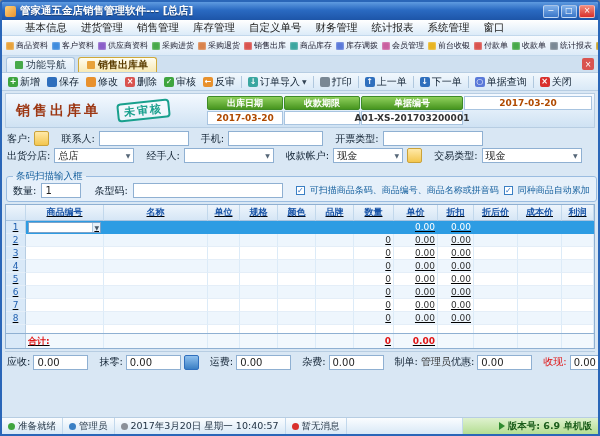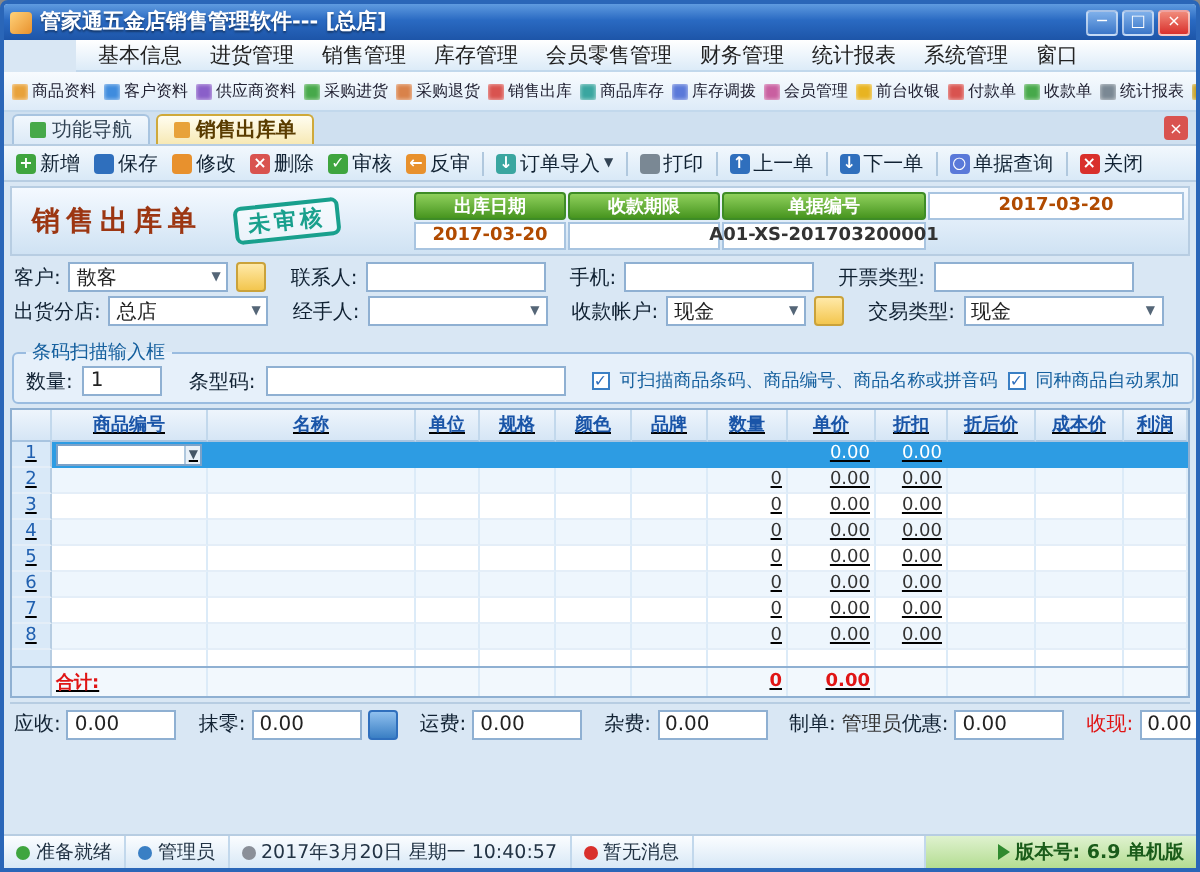--- a/index.html
+++ b/index.html
@@ -9,21 +9,21 @@
 
   
   .titlebar{flex:0 0 18px;background:linear-gradient(#5f9be0,#2a6ac2 45%,#1d55a8);display:flex;align-items:center;padding:0 3px;gap:4px;}
   .title-ico{width:11px;height:11px;background:linear-gradient(135deg,#ffd27a,#e8912d);border-radius:2px;flex:0 0 11px;}
   .title-txt{color:#fff;font-size:10.5px;font-weight:bold;text-shadow:0 1px 1px rgba(0,0,0,.4);flex:1;white-space:nowrap;overflow:hidden;}
   .win-btns{display:flex;gap:2px;}
   .win-btn{width:16px;height:13px;border-radius:2px;border:1px solid rgba(255,255,255,.55);display:flex;align-items:center;justify-content:center;color:#fff;font-size:8px;line-height:1;background:linear-gradient(#7fb0ea,#3a76c8);}
   .win-btn.close{background:linear-gradient(#f08a7a,#d9302c);}
 
   
-  .menubar{flex:0 0 16px;background:linear-gradient(#ffffff,#dcebf8);display:flex;align-items:flex-end;padding:0 4px;border-bottom:1px solid #c2d8ec;margin-left:36px;}
+  .menubar{flex:0 0 16px;background:linear-gradient(#ffffff,#dcebf8);display:flex;align-items:flex-end;padding:0 16px;border-bottom:1px solid #c2d8ec;}
   .menu-item{font-size:10.5px;padding:0 7px;color:#222;white-space:nowrap;}
 
   
   .toolbar{flex:0 0 20px;background:linear-gradient(#f8fbfe,#ddebf8);display:flex;align-items:center;padding:0 2px;border-bottom:1px solid #c2d8ec;overflow:hidden;white-space:nowrap;}
   .tb-item{display:flex;align-items:center;gap:2px;padding:0 2px;height:16px;border-radius:2px;flex:0 0 auto;}
   .tb-ico{width:8px;height:8px;border-radius:1px;box-shadow:inset 0 0 2px rgba(255,255,255,.7);flex:0 0 8px;}
   .tb-lbl{font-size:8px;color:#223;}
 
   
   .tabbar{flex:0 0 17px;background:#cfe0f0;display:flex;align-items:flex-end;padding:1px 4px 0;gap:3px;border-bottom:1px solid #b7cde2;}
@@ -112,21 +112,21 @@
       <span class="win-btn">□</span>
       <span class="win-btn close">×</span>
     </span>
   </div>
 
   <div class="menubar">
       <div class="menu-item">基本信息</div>
       <div class="menu-item">进货管理</div>
       <div class="menu-item">销售管理</div>
       <div class="menu-item">库存管理</div>
-      <div class="menu-item">会员零售管理</div>
+      <div class="menu-item">自定义单号</div>
       <div class="menu-item">财务管理</div>
       <div class="menu-item">统计报表</div>
       <div class="menu-item">系统管理</div>
       <div class="menu-item">窗口</div>
     </div>
 
   <div class="toolbar">
       <div class="tb-item">
         <span class="tb-ico" style="background: rgb(232, 162, 58);"></span>
         <span class="tb-lbl">商品资料</span>
@@ -268,24 +268,20 @@
         <div class="dg-val">2017-03-20</div>
         <div class="dg-val">2017-03-20</div>
         <div class="dg-val"></div>
         <div class="dg-val doc">A01-XS-201703200001</div>
       </div>
     </div>
 
     <div class="field-rows">
       <div class="frow">
         <span class="flabel">客户:</span>
-        <div class="finput w80">
-            <span>散客</span>
-            <span class="dd">▼</span>
-          </div>
         <span class="lookup-btn"></span>
         <span class="flabel ml">联系人:</span>
         <div class="finput w90">
             <span></span>
           </div>
         <span class="flabel ml">手机:</span>
         <div class="finput w95">
             <span></span>
           </div>
         <span class="flabel ml">开票类型:</span>

